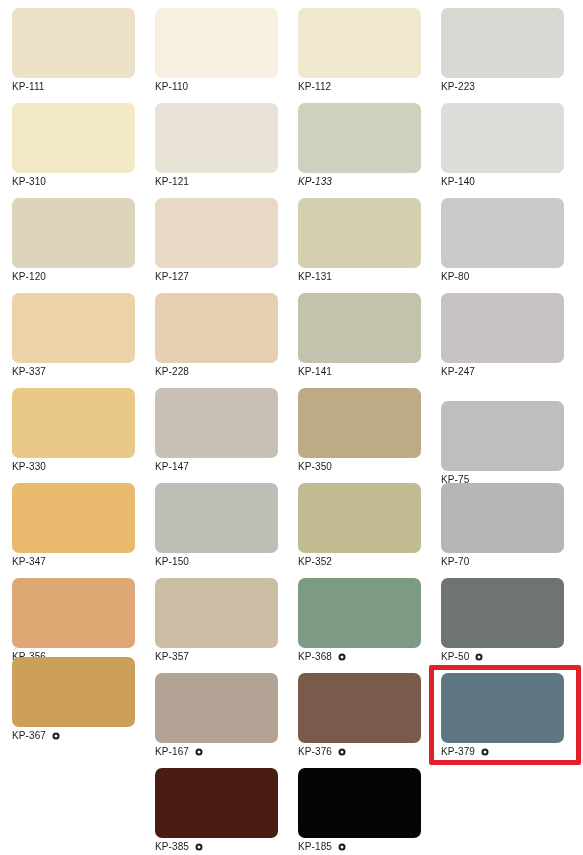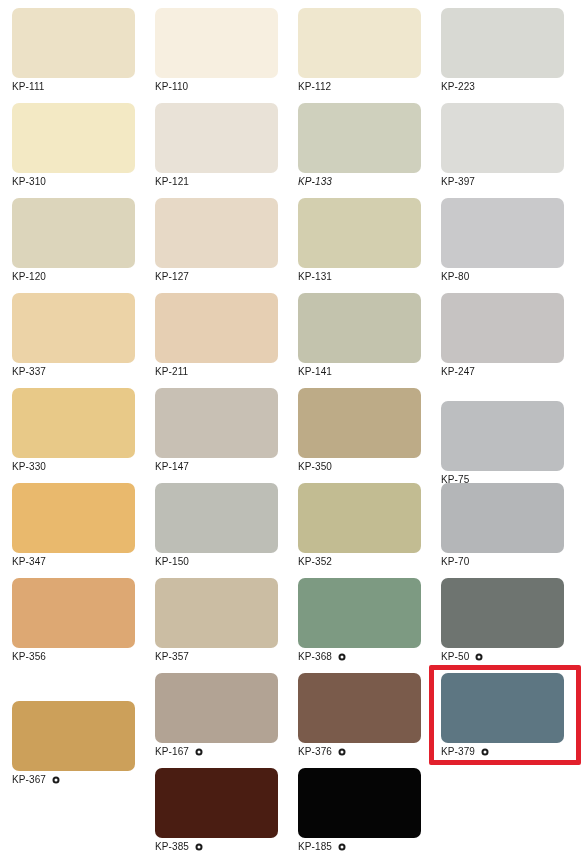--- a/index.html
+++ b/index.html
@@ -114,21 +114,21 @@
     </div>
     <div class="swatch-cell" style="left: 286px; top: 95px; font-style: italic;">
       <div class="swatch-chip" style="background-color: rgb(207, 208, 189);"></div>
       <div class="swatch-meta">
         <span class="swatch-label">KP-133</span>
       </div>
     </div>
     <div class="swatch-cell" style="left: 429px; top: 95px;">
       <div class="swatch-chip" style="background-color: rgb(220, 220, 216);"></div>
       <div class="swatch-meta">
-        <span class="swatch-label">KP-397</span>
+        <span class="swatch-label">KP-140</span>
       </div>
     </div>
     <div class="swatch-cell" style="left: 0px; top: 190px;">
       <div class="swatch-chip" style="background-color: rgb(220, 213, 187);"></div>
       <div class="swatch-meta">
         <span class="swatch-label">KP-120</span>
       </div>
     </div>
     <div class="swatch-cell" style="left: 143px; top: 190px;">
       <div class="swatch-chip" style="background-color: rgb(231, 217, 198);"></div>
@@ -150,21 +150,21 @@
     </div>
     <div class="swatch-cell" style="left: 0px; top: 285px;">
       <div class="swatch-chip" style="background-color: rgb(236, 211, 167);"></div>
       <div class="swatch-meta">
         <span class="swatch-label">KP-337</span>
       </div>
     </div>
     <div class="swatch-cell" style="left: 143px; top: 285px;">
       <div class="swatch-chip" style="background-color: rgb(230, 207, 179);"></div>
       <div class="swatch-meta">
-        <span class="swatch-label">KP-211</span>
+        <span class="swatch-label">KP-228</span>
       </div>
     </div>
     <div class="swatch-cell" style="left: 286px; top: 285px;">
       <div class="swatch-chip" style="background-color: rgb(195, 195, 173);"></div>
       <div class="swatch-meta">
         <span class="swatch-label">KP-141</span>
       </div>
     </div>
     <div class="swatch-cell" style="left: 429px; top: 285px;">
       <div class="swatch-chip" style="background-color: rgb(198, 195, 194);"></div>
@@ -249,21 +249,21 @@
       <div class="swatch-meta">
         <span class="swatch-label">KP-50</span>
         <span class="marker-icon">
           <svg viewBox="0 0 8 8" width="8" height="8" aria-hidden="true">
             <circle cx="4" cy="4" r="3.5" fill="#1b1b1b"></circle>
             <circle cx="4" cy="4" r="1.5" fill="#ffffff"></circle>
           </svg>
         </span>
       </div>
     </div>
-    <div class="swatch-cell" style="left: 0px; top: 693px; text-decoration: underline;">
+    <div class="swatch-cell" style="left: 0px; top: 649px; text-decoration: underline;">
       <div class="swatch-chip" style="background-color: rgb(204, 160, 90);"></div>
       <div class="swatch-meta">
         <span class="swatch-label">KP-367</span>
         <span class="marker-icon">
           <svg viewBox="0 0 8 8" width="8" height="8" aria-hidden="true">
             <circle cx="4" cy="4" r="3.5" fill="#1b1b1b"></circle>
             <circle cx="4" cy="4" r="1.5" fill="#ffffff"></circle>
           </svg>
         </span>
       </div>

